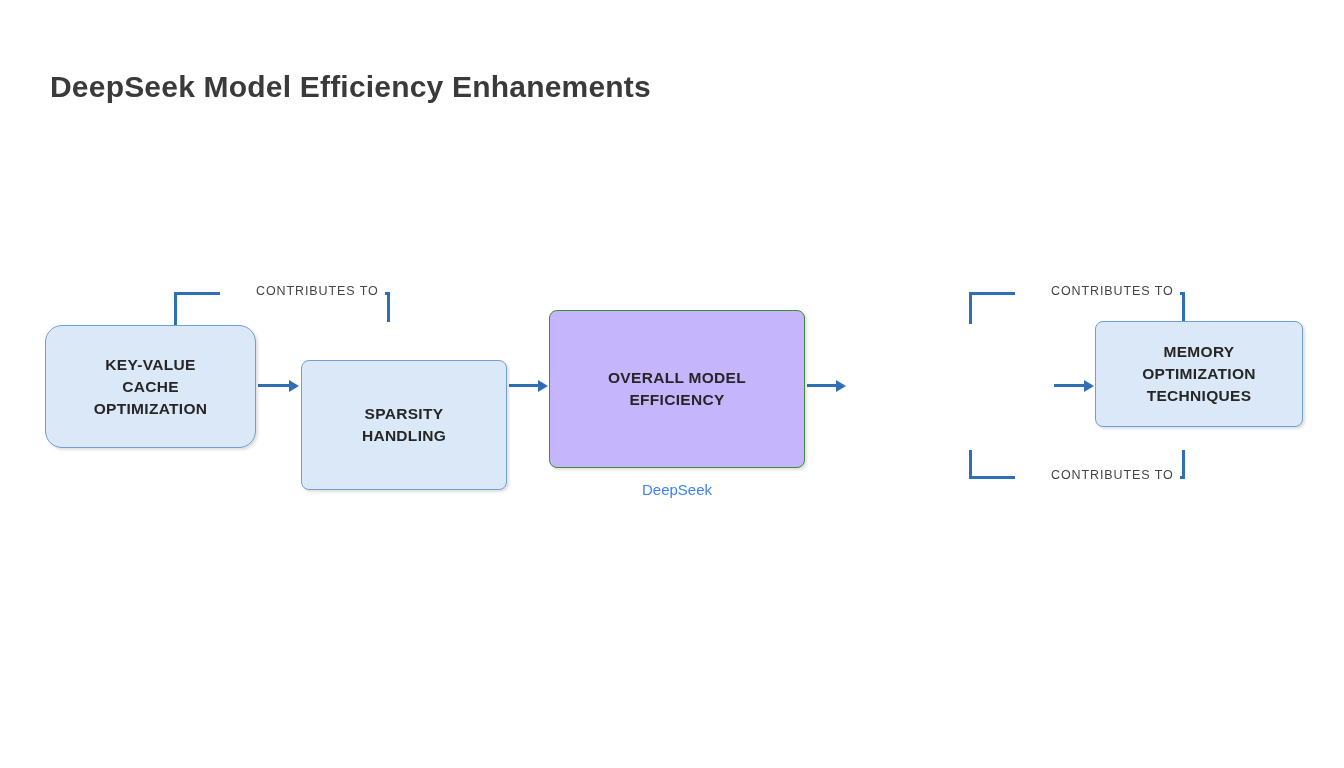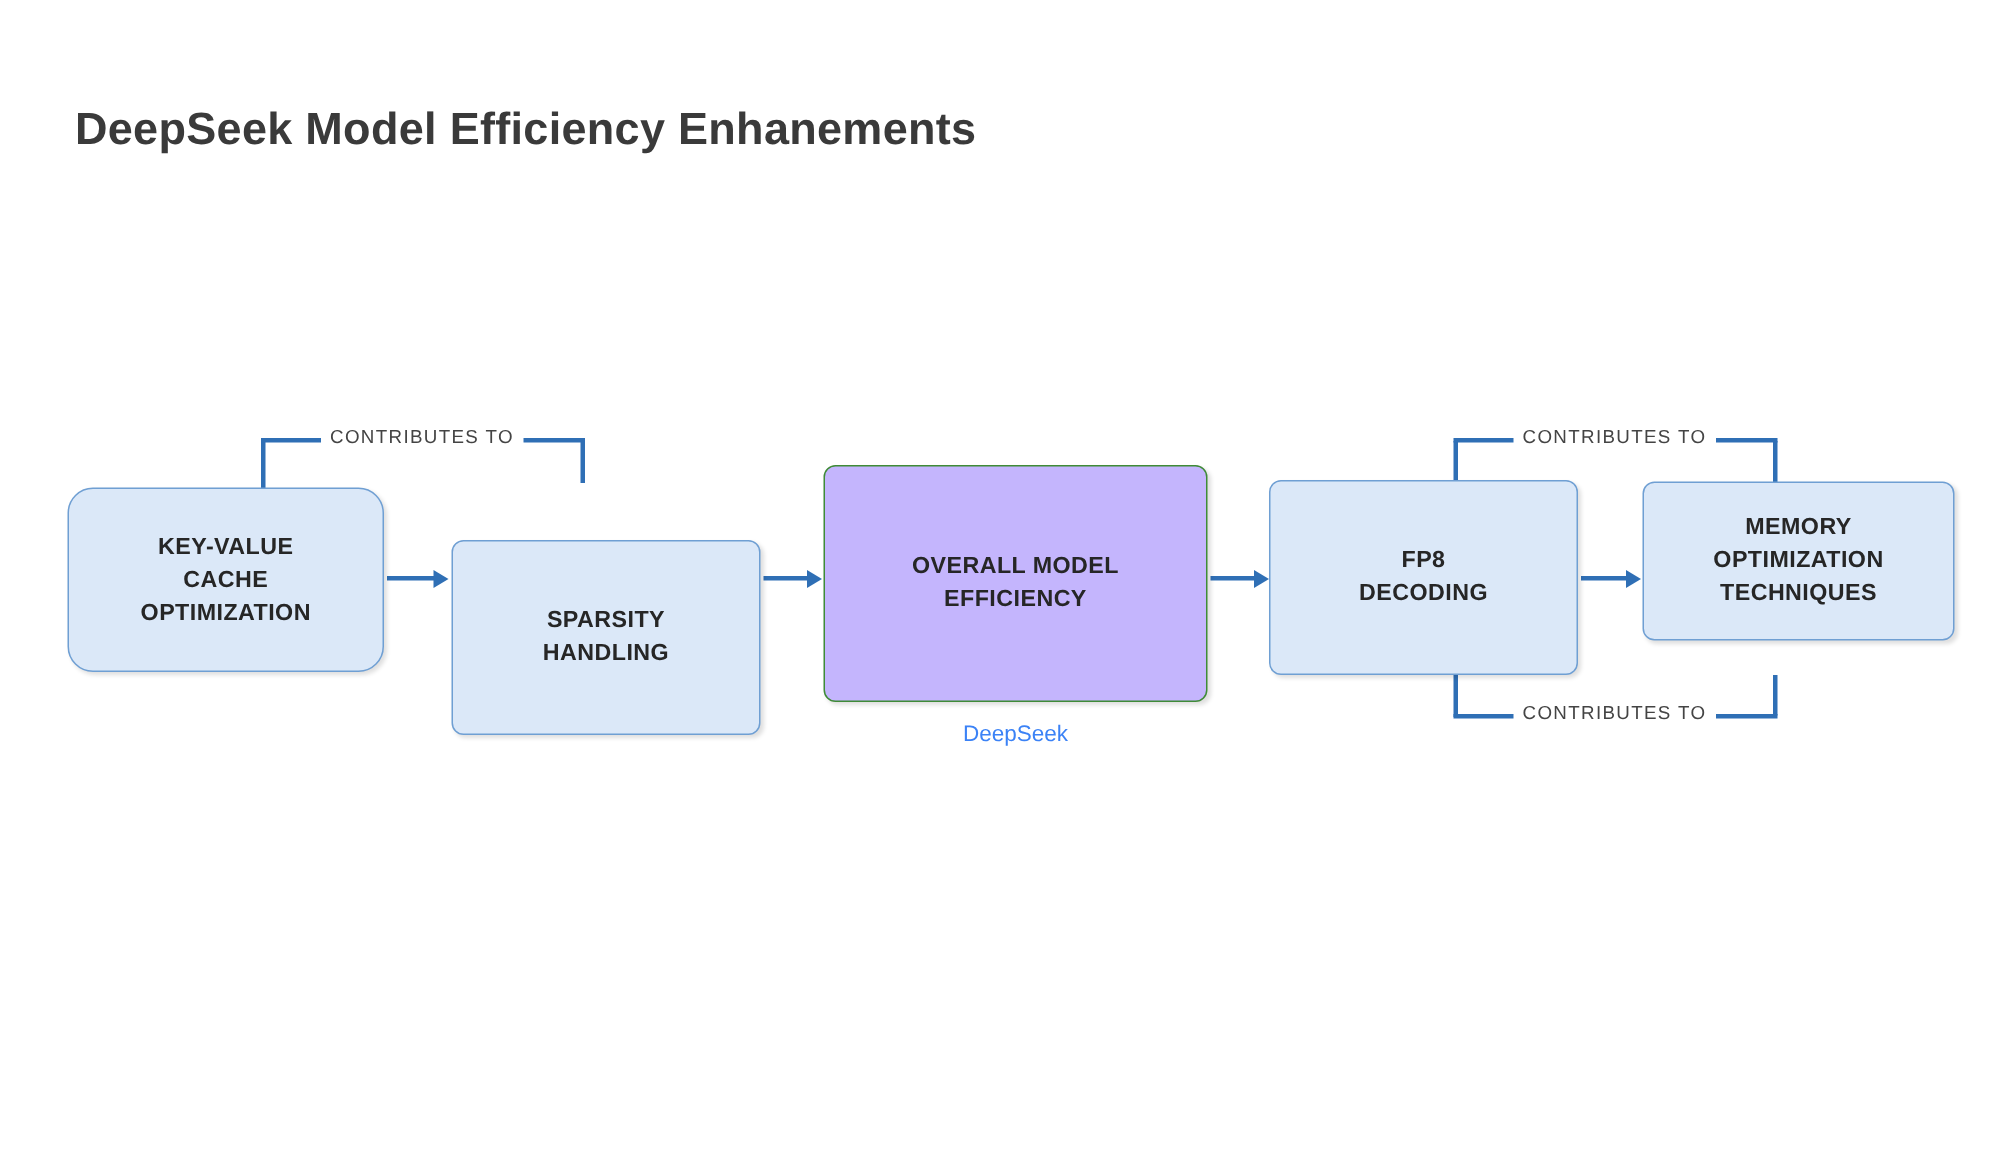--- a/index.html
+++ b/index.html
@@ -122,20 +122,21 @@
     background: #2f6fb5;
   }
   .bracket .btext {
     position: absolute;
     font-size: 12.5px;
     letter-spacing: 0.9px;
     color: #444444;
     white-space: nowrap;
     background: #ffffff;
     padding: 0 6px;
+    margin-left: 36px;
   }
 
   
   #bracket-tl { left: 174px; top: 292px; width: 216px; height: 34px; }
   #bracket-tl .stem-l  { left: 0px;   top: 2px; height: 32px; }
   #bracket-tl .stem-r  { left: 213px; top: 2px; height: 28px; }
   #bracket-tl .rail-l  { left: 0px;   top: 0px; width: 46px; }
   #bracket-tl .rail-r  { left: 168px; top: 0px; width: 48px; }
   #bracket-tl .btext   { left: 40px;  top: -8px; }
 
@@ -200,24 +201,20 @@
   <div class="node blue" id="node-sp">
     <span class="node-label">SPARSITY
 HANDLING</span>
   </div>
 
   <div class="node green" id="node-ome">
     <span class="node-label">OVERALL MODEL
 EFFICIENCY</span>
   </div>
 
-  <div class="node blue" id="node-fp8">
-    <span class="node-label">FP8
-DECODING</span>
-  </div>
 
   <div class="node blue" id="node-mem">
     <span class="node-label">MEMORY
 OPTIMIZATION
 TECHNIQUES</span>
   </div>
 
   <div id="deepseek-caption">DeepSeek</div>
 
 </div>

